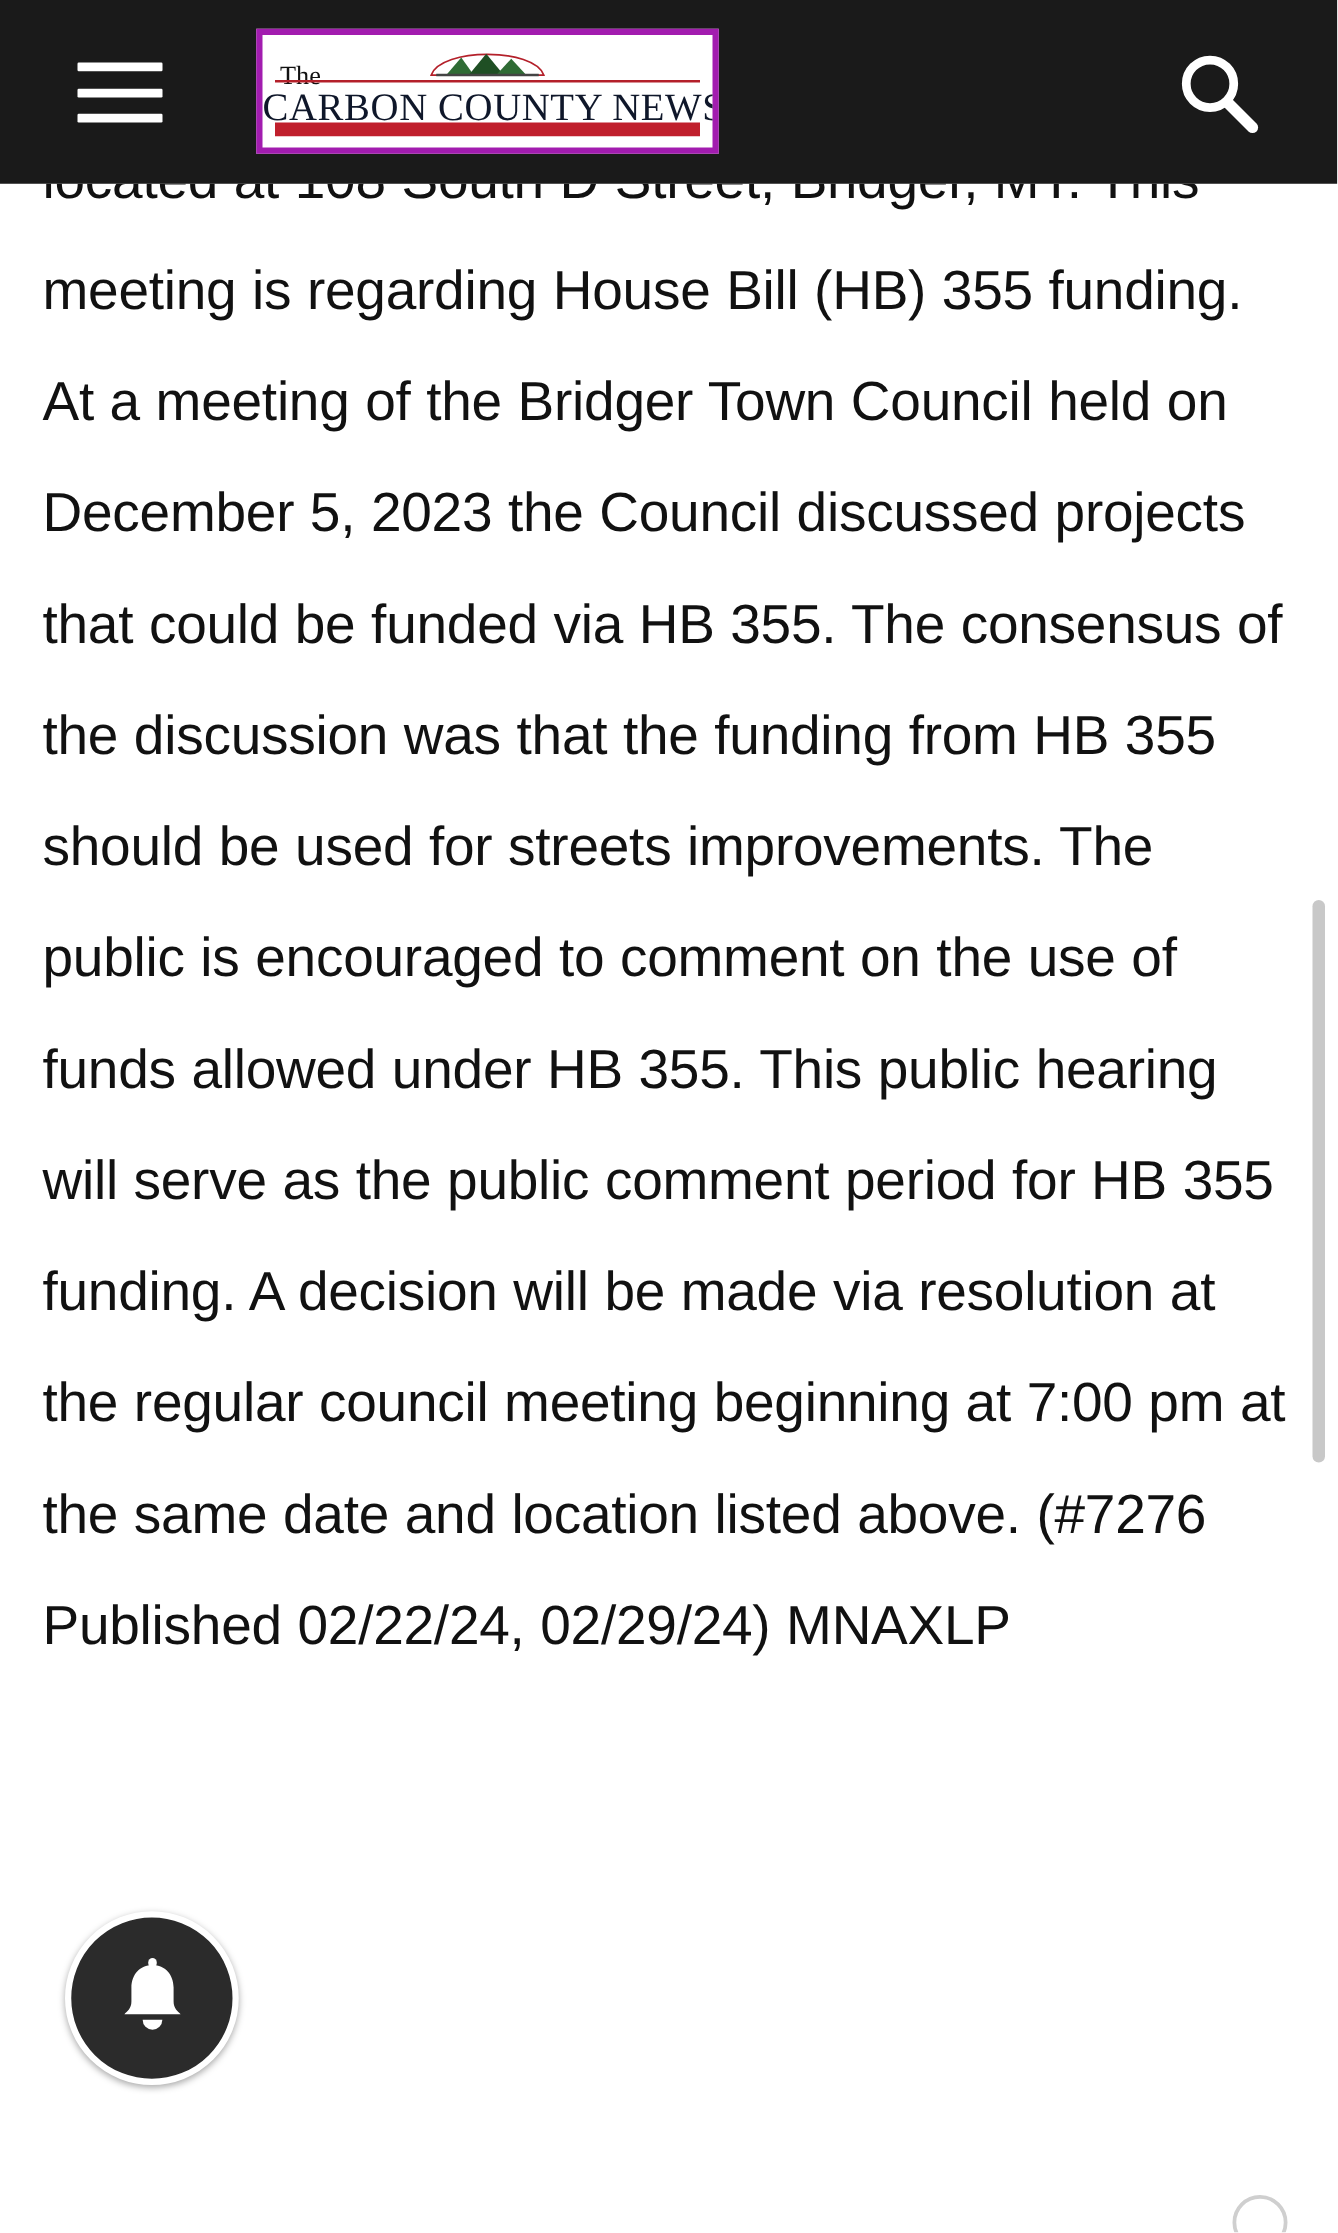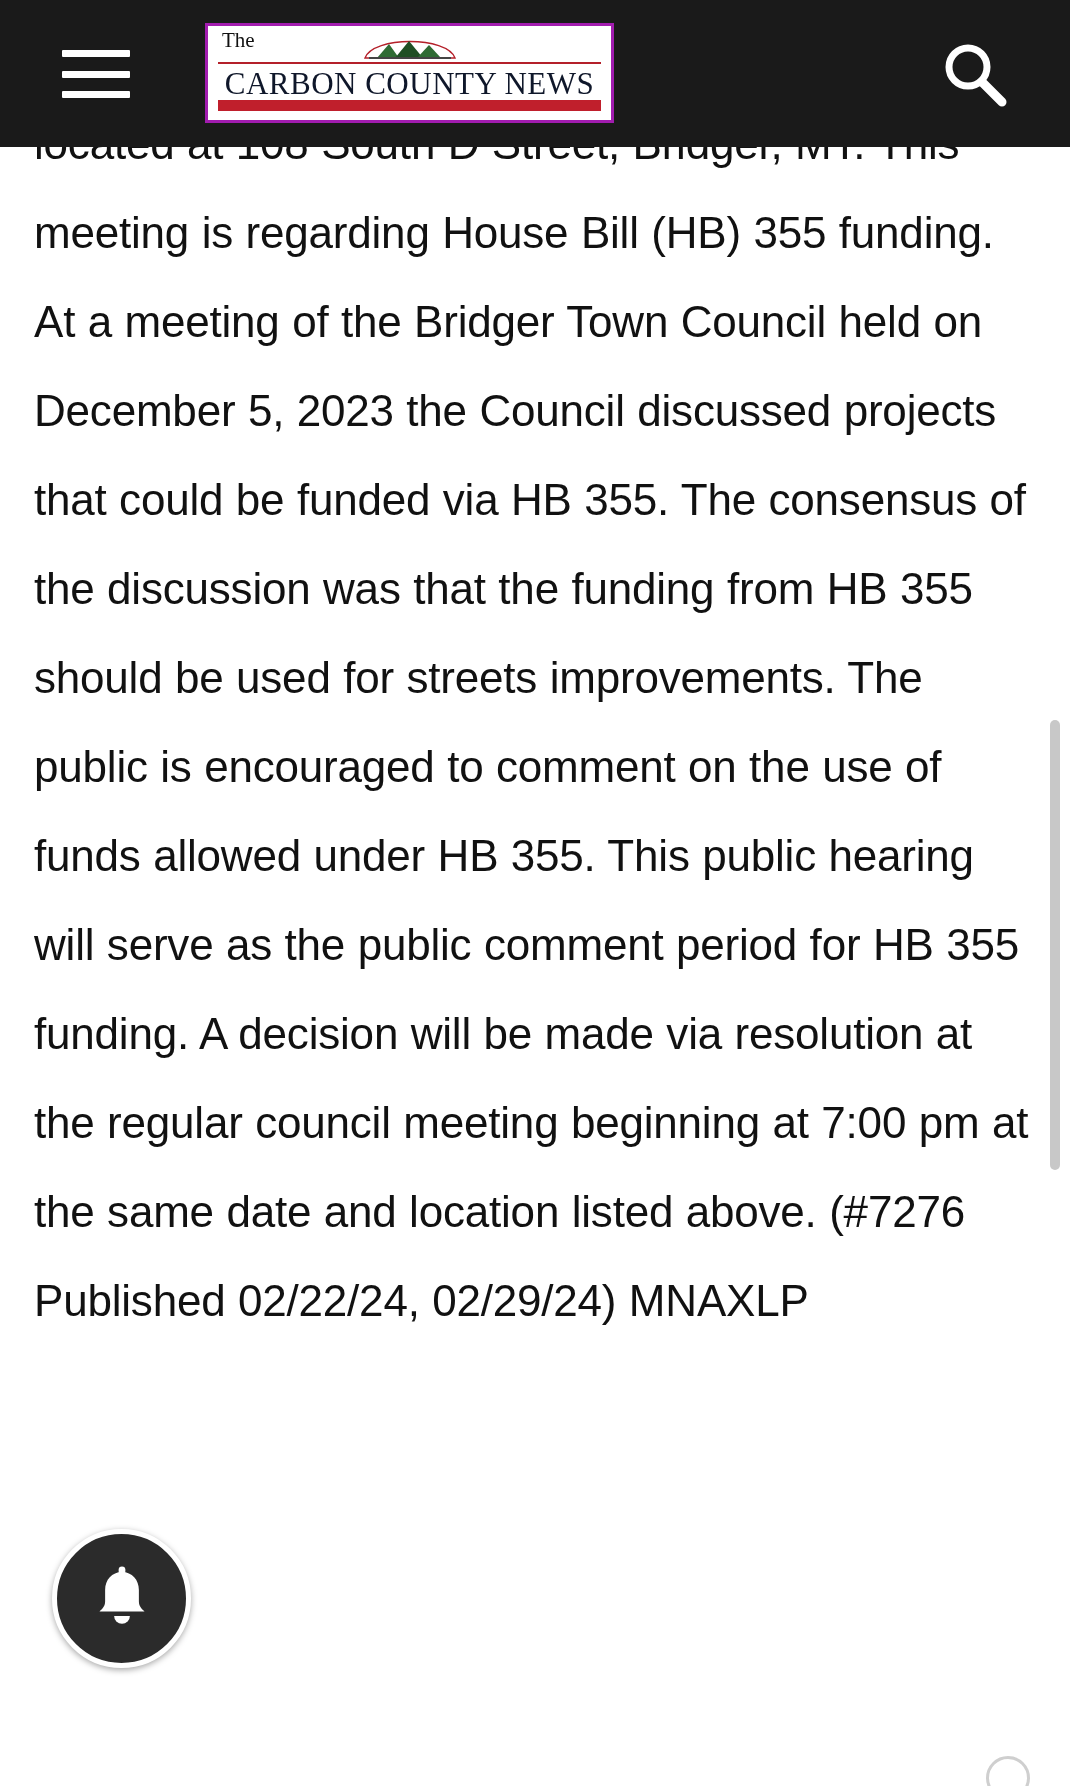--- a/index.html
+++ b/index.html
@@ -48,25 +48,25 @@
     width: 68px;
     height: 7px;
     background: #ffffff;
     border-radius: 1px;
   }
 
   .masthead {
     position: absolute;
     left: 205px;
     top: 23px;
-    width: 409px;
+    width: 370px;
     height: 100px;
     background: #ffffff;
-    border: 3px solid #a21caf;
-    padding: 2px 10px 0 10px;
+    border: 5px solid #a21caf;
+    padding: 20px 10px 0 10px;
     cursor: pointer;
     overflow: hidden;
   }
   .masthead .the {
     font-family: "Liberation Serif", serif;
     font-size: 21px;
     color: #111;
     line-height: 1;
     margin: 2px 0 0 4px;
   }

